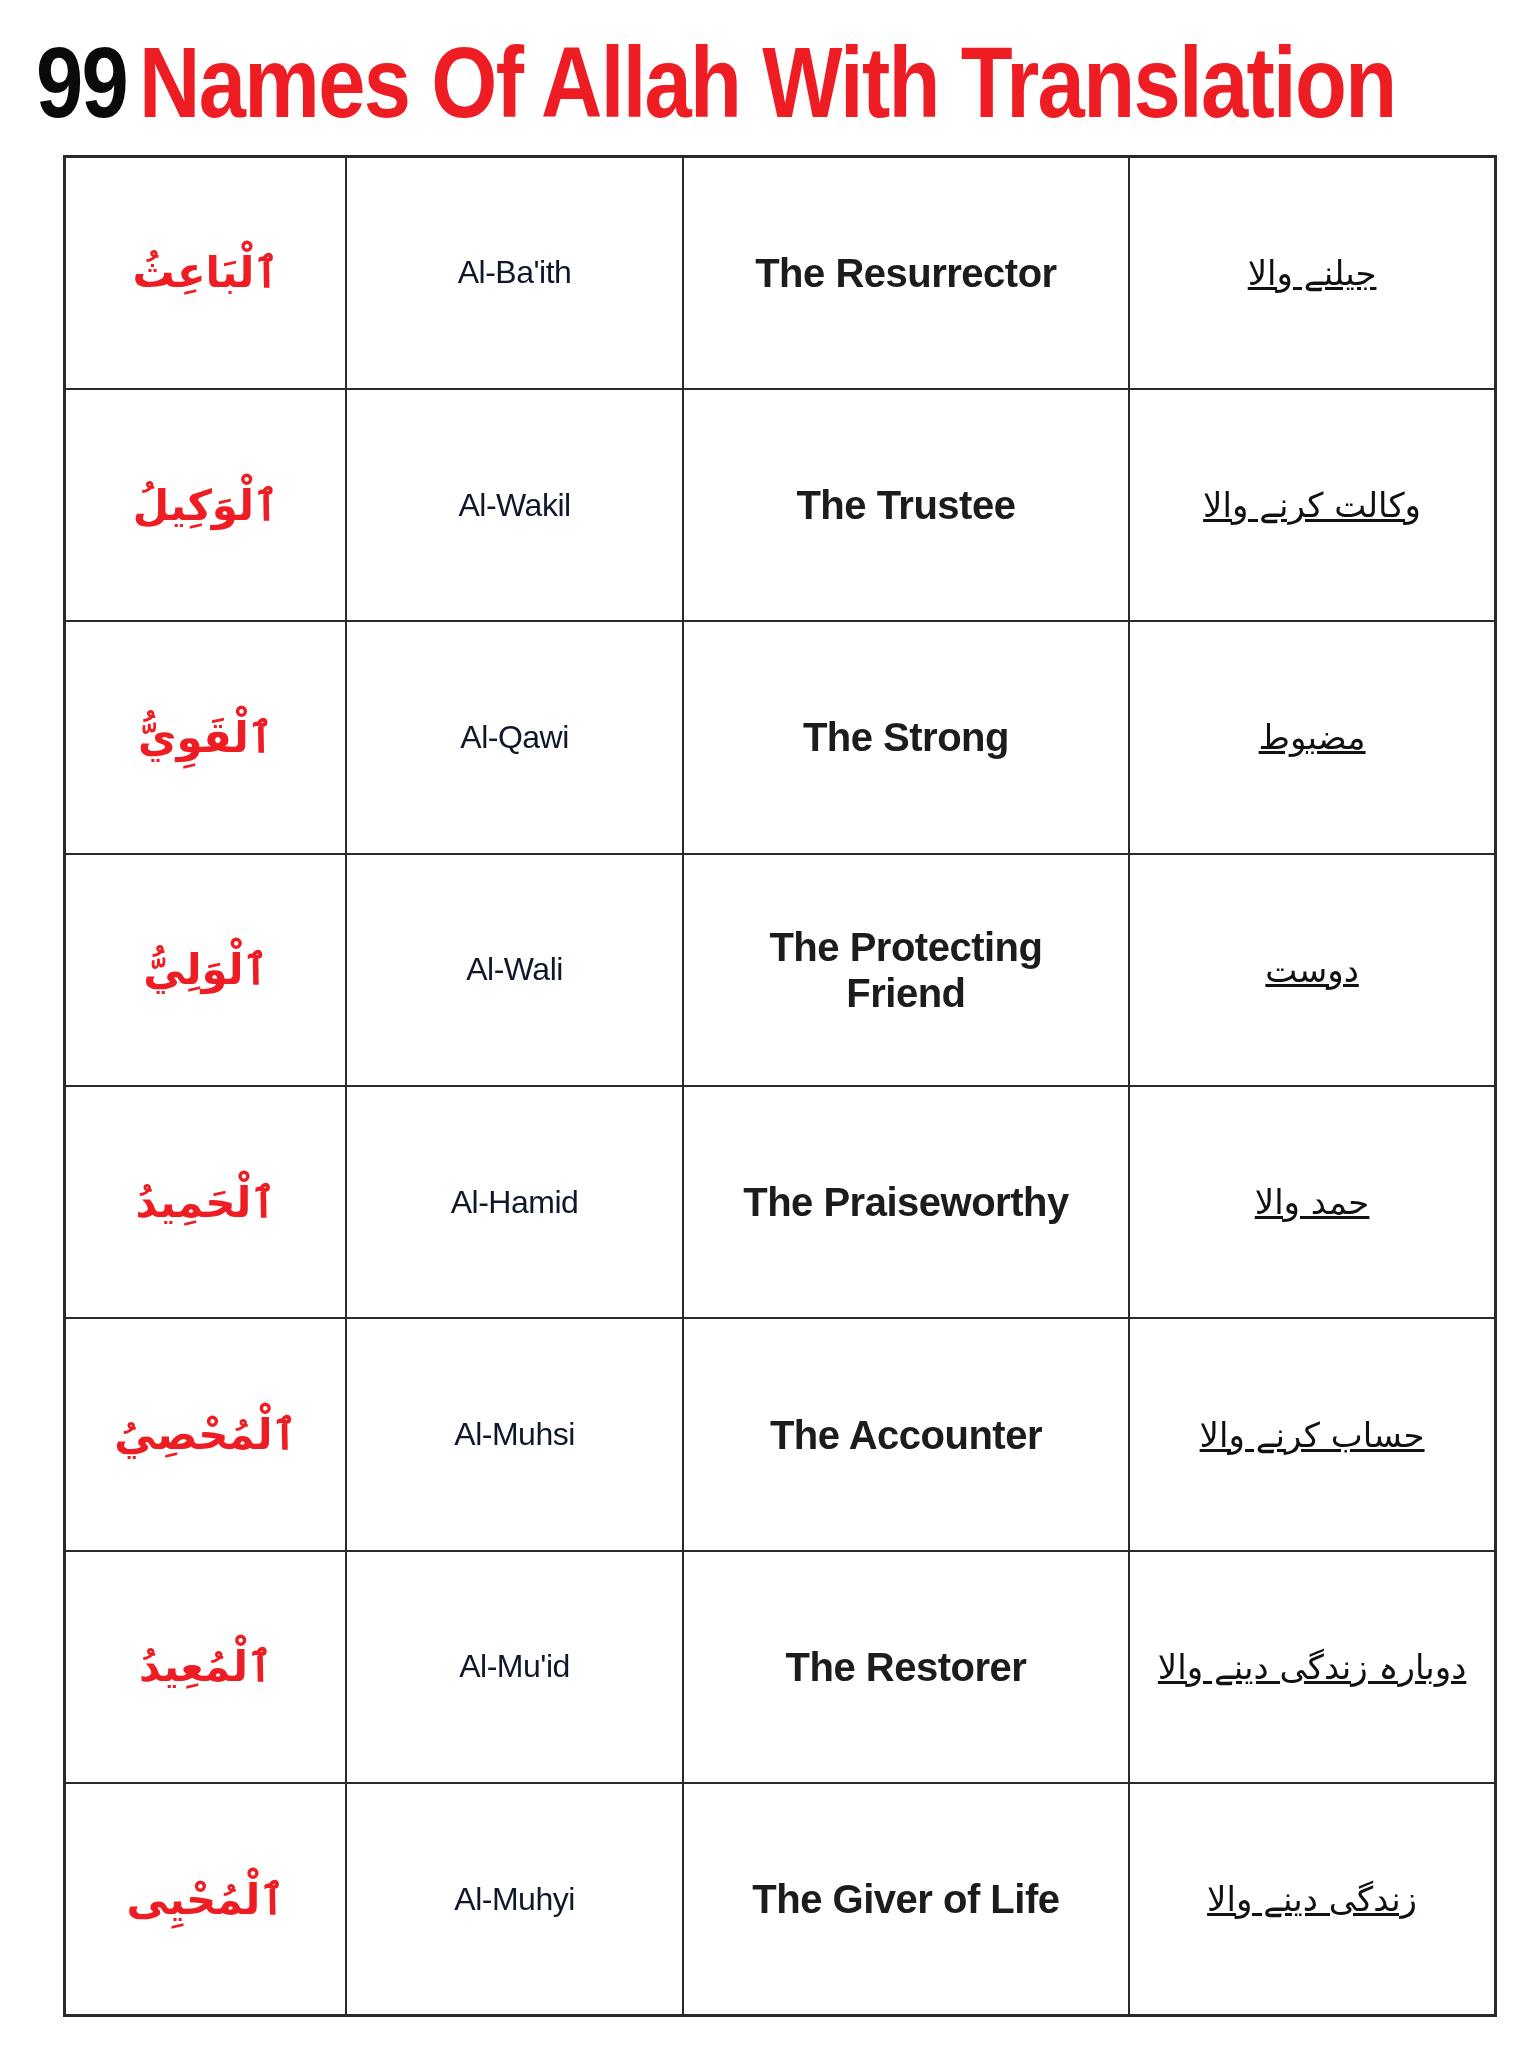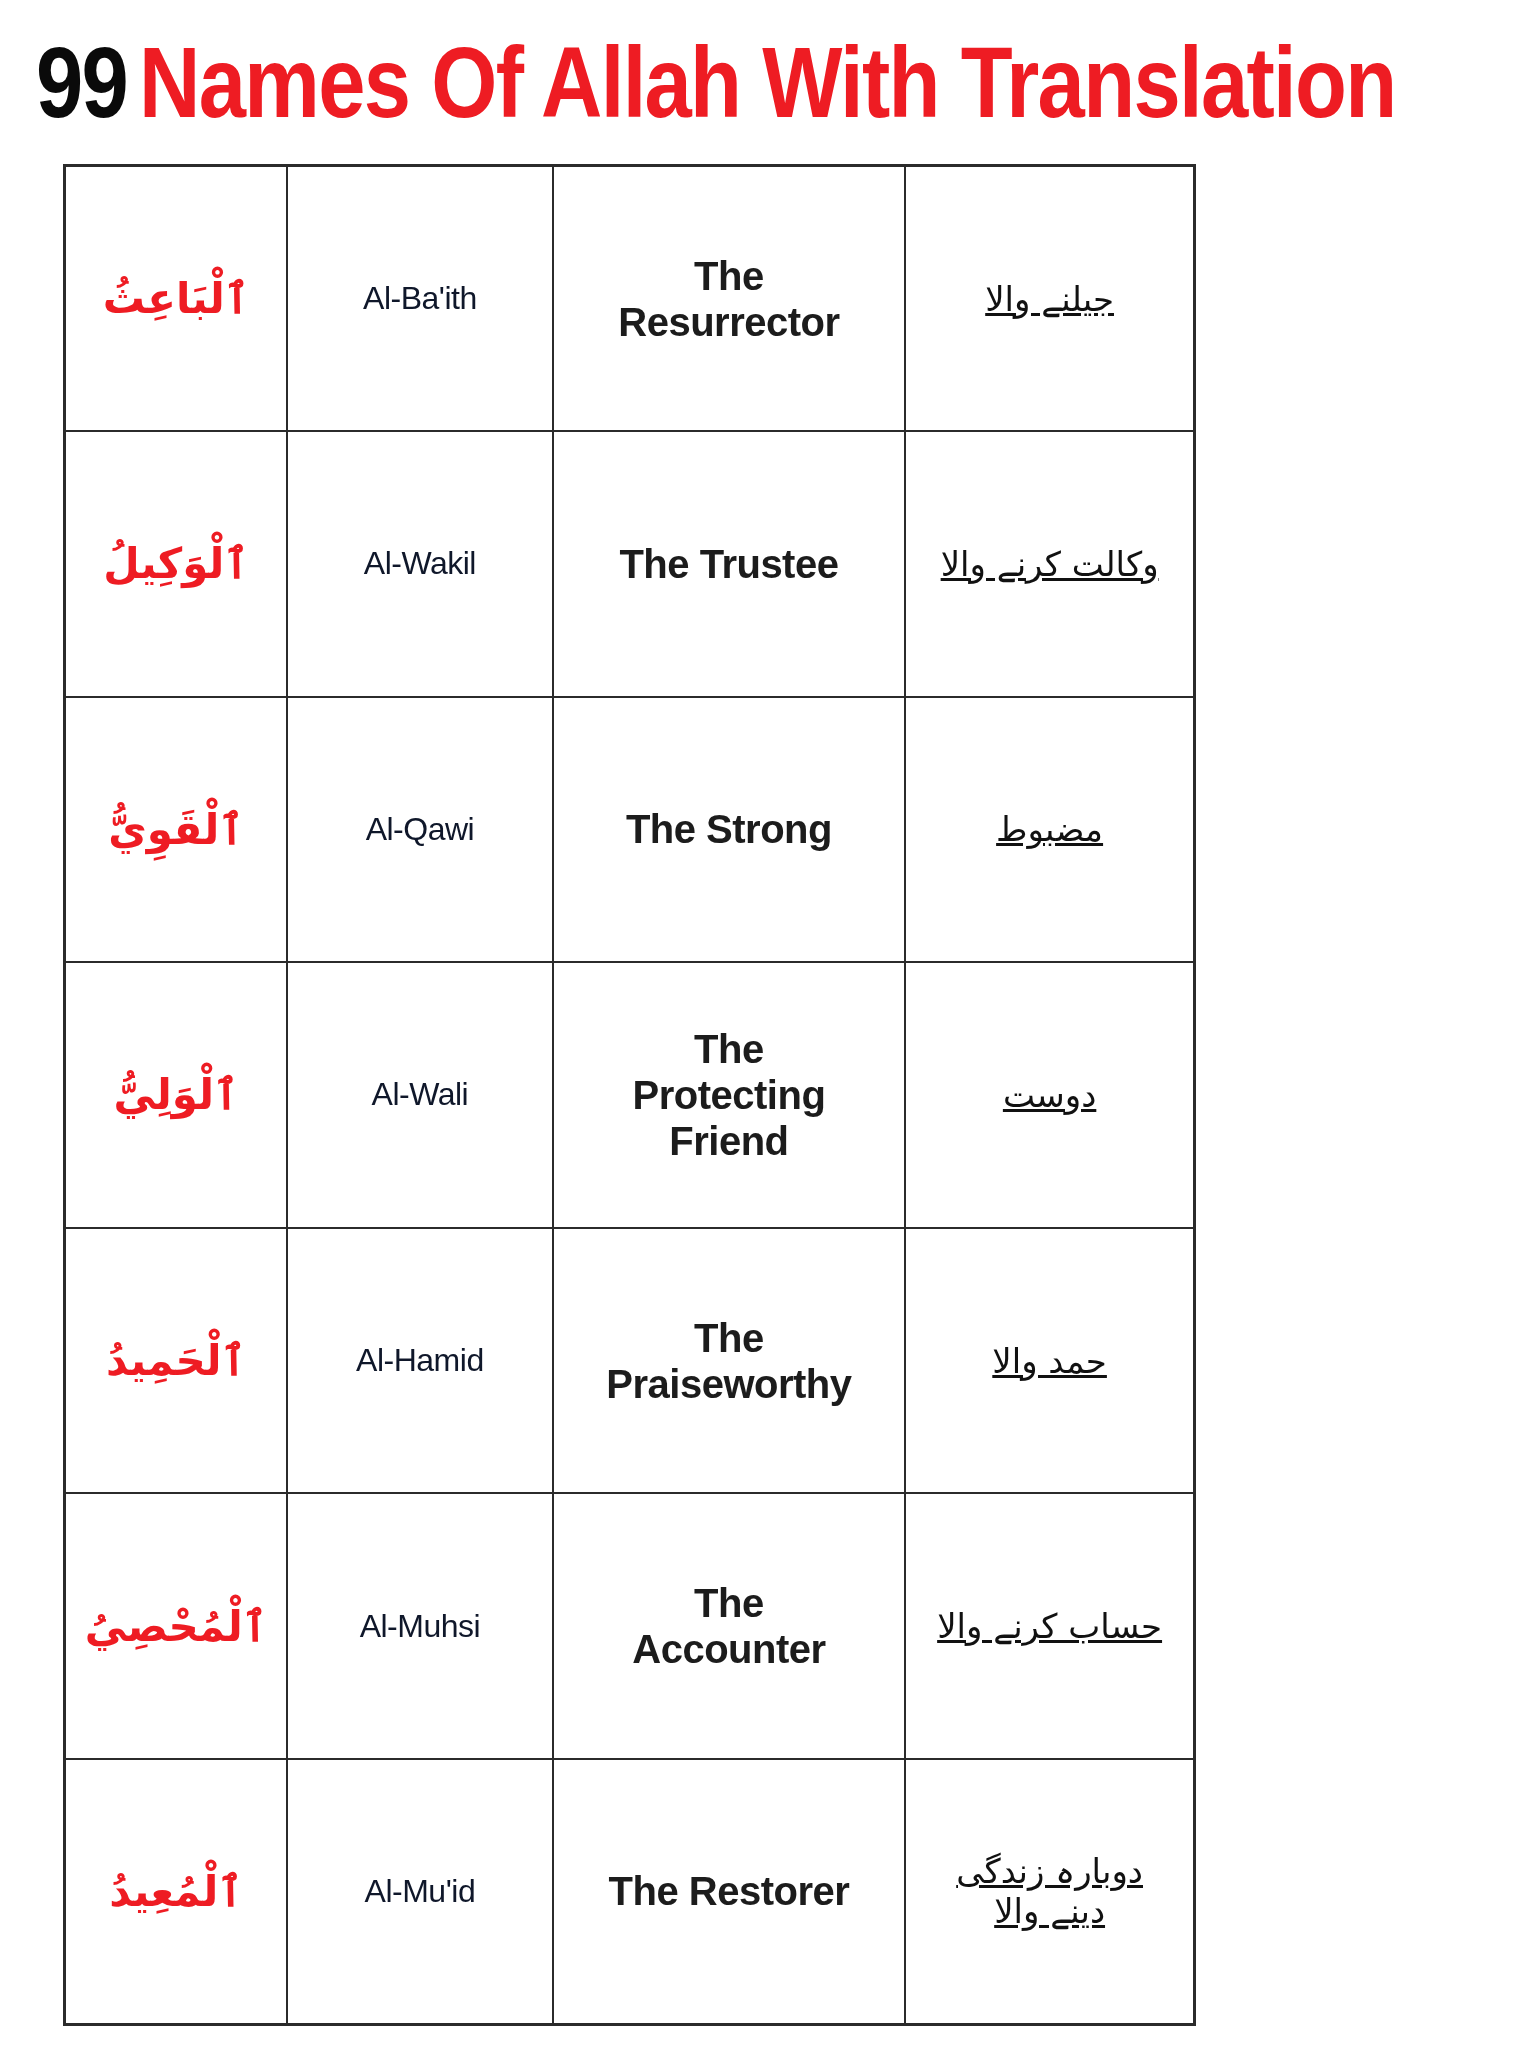--- a/index.html
+++ b/index.html
@@ -28,22 +28,22 @@
     line-height: 1.05;
     transform: scaleX(0.85);
     transform-origin: left center;
   }
   .title .t-num { color: #0a0a0a; }
   .title .t-text { color: #ee1c23; margin-left: 14px; }
 
   .names-table {
     position: absolute;
     left: 63px;
-    top: 164px;
-    width: 1133px;
+    top: 155px;
+    width: 1434px;
     height: 1862px;
     border-collapse: collapse;
     table-layout: fixed;
     background: #ffffff;
   }
   .names-table td {
     border: 2px solid #2b2b2b;
     text-align: center;
     vertical-align: middle;
     padding: 0 18px;
@@ -139,16 +139,22 @@
         <td class="tr-lit">Al-Muhsi</td>
         <td class="en">The Accounter</td>
         <td class="ur" lang="ur">حساب کرنے والا</td>
       </tr>
       <tr>
         <td class="ar" lang="ar">ٱلْمُعِيدُ</td>
         <td class="tr-lit">Al-Mu'id</td>
         <td class="en">The Restorer</td>
         <td class="ur" lang="ur">دوبارہ زندگی دینے والا</td>
       </tr>
+      <tr>
+        <td class="ar" lang="ar">ٱلْمُحْيِى</td>
+        <td class="tr-lit">Al-Muhyi</td>
+        <td class="en">The Giver of Life</td>
+        <td class="ur" lang="ur">زندگی دینے والا</td>
+      </tr>
     </tbody>
   </table>
 
 </div>
 
 </body></html>

